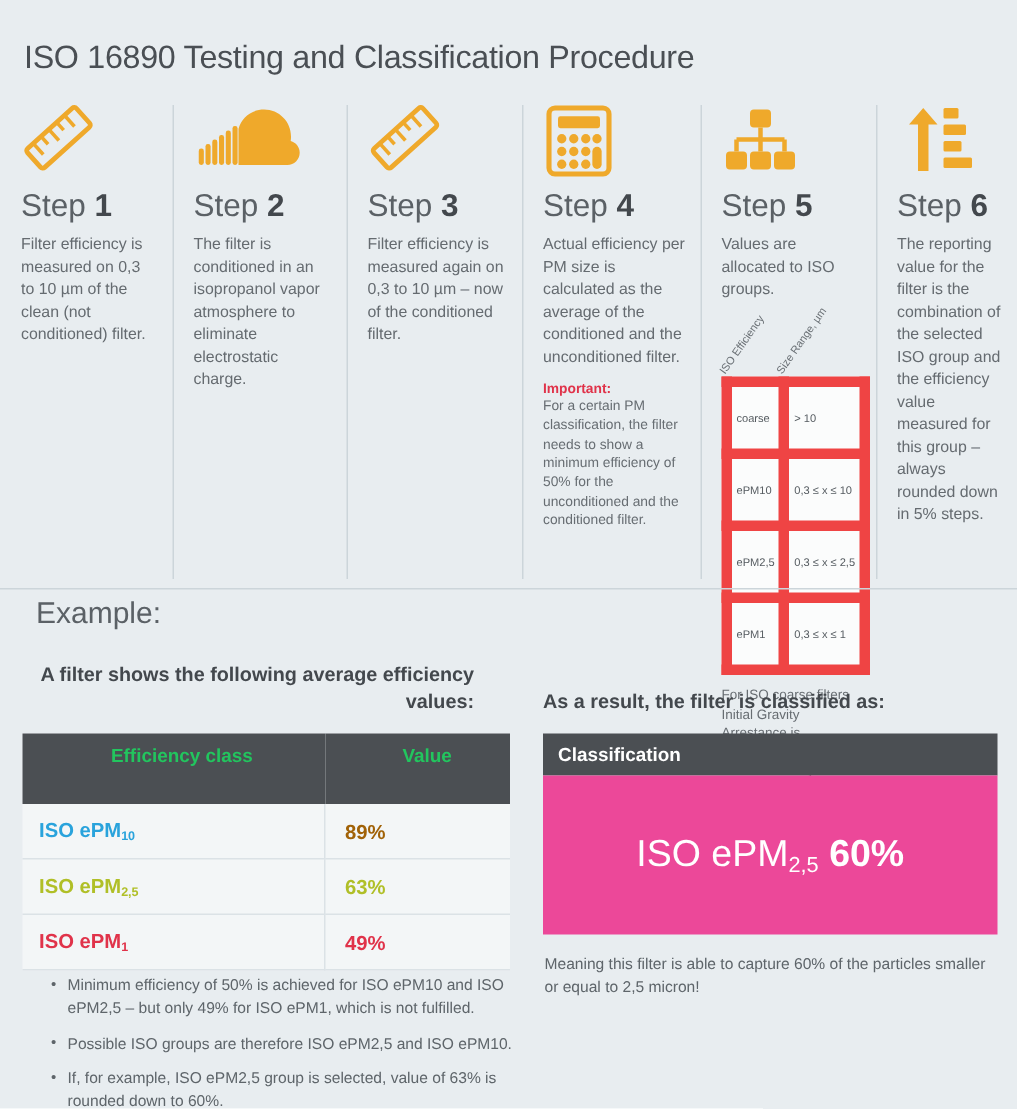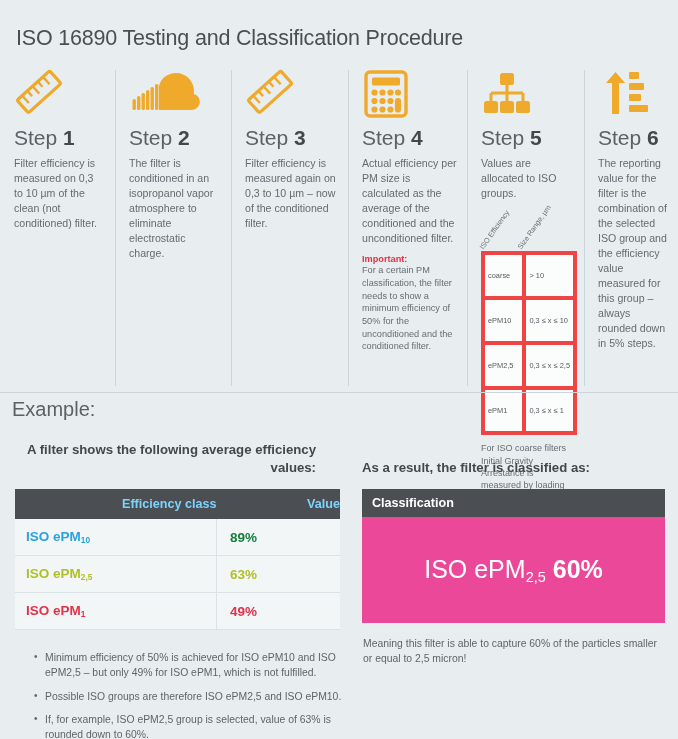--- a/index.html
+++ b/index.html
@@ -112,42 +112,42 @@
     transform-origin: left bottom;
   }
   .rot-head.a { left: 4px; }
   .rot-head.b { left: 42px; }
   .iso-table {
     border-collapse: collapse;
     width: 96px;
     background: #fbfcfc;
   }
   .iso-table td {
-    border: 4px solid #ef4444;
+    border: 7px solid #ef4444;
     font-size: 7.4px;
     color: #555b60;
     padding: 16px 3px;
     white-space: nowrap;
   }
   .iso-table td.c1 { width: 34px; }
 
   
   .hr-main {
     position: absolute;
     left: 0;
     top: 392px;
     width: 678px;
     height: 1px;
     background: #ccd5da;
   }
 
   
   .example-title {
     position: absolute;
-    left: 12px;
+    left: 24px;
     top: 398px;
     font-size: 20px;
     font-weight: 300;
     color: #5b6166;
   }
   .lead-left {
     position: absolute;
     left: 16px;
     top: 441px;
     width: 300px;
@@ -172,25 +172,25 @@
   .eff-table {
     position: absolute;
     left: 15px;
     top: 489px;
     width: 325px;
     border-collapse: collapse;
     background: #f3f6f7;
   }
   .eff-table th {
     background: #4b4f53;
-    color: #7dd3fc;
-    text-align: right;
+    color: #22c55e;
+    text-align: center;
     font-size: 12.6px;
     font-weight: bold;
-    padding: 8px 0 8px 11px;
+    padding: 8px 0 25px 11px;
   }
   .eff-table th.v { padding-left: 13px; }
   .eff-table td {
     font-size: 13.5px;
     font-weight: bold;
     padding: 10px 0 10px 11px;
     border-bottom: 1px solid #dbe2e6;
     border-right: 1px solid #dbe2e6;
   }
   .eff-table td.v {
@@ -456,21 +456,21 @@
   <table class="eff-table">
     <tbody>
         <tr>
       <th style="width:62%">Efficiency class</th>
       <th class="v">Value</th>
     </tr>
     <tr>
       <td>
         <span style="color:#29a3dc">ISO ePM</span><sub style="color:#29a3dc">10</sub>
       </td>
-      <td class="v" style="color:#15803d">89%</td>
+      <td class="v" style="color:#a16207">89%</td>
     </tr>
     <tr>
       <td>
         <span style="color:#b0bf27">ISO ePM</span><sub style="color:#b0bf27">2,5</sub>
       </td>
       <td class="v" style="color:#b0bf27">63%</td>
     </tr>
     <tr>
       <td>
         <span style="color:#e0334a">ISO ePM</span><sub style="color:#e0334a">1</sub>

